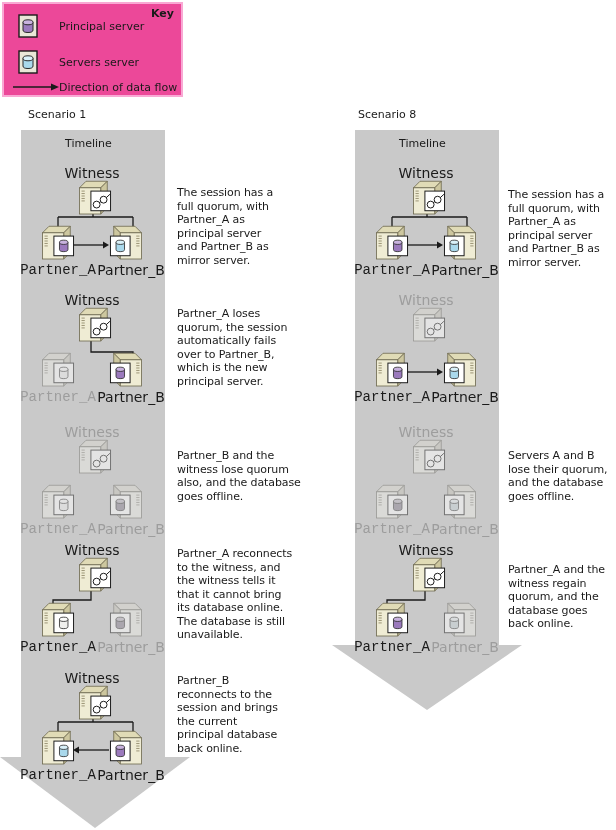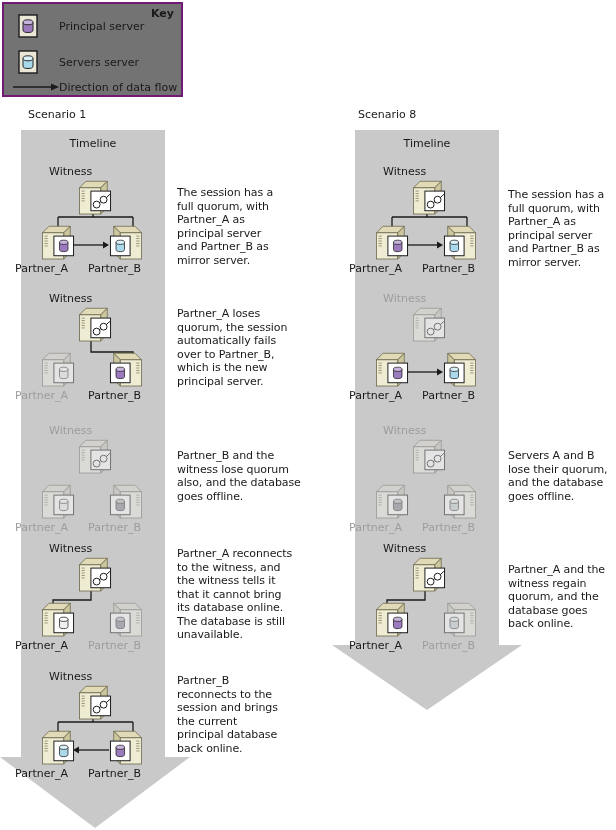--- a/index.html
+++ b/index.html
@@ -4,39 +4,39 @@
 <style>
   html,body { margin:0; padding:0; background:#fff; }
   #canvas {
     position:relative; width:616px; height:830px; background:#ffffff;
     font-family:"DejaVu Sans", sans-serif; color:#1a1a1a; overflow:hidden;
   }
   .band { position:absolute; background:#c9c9c9; }
   .tri  { position:absolute; width:0; height:0;
           border-left:95px solid transparent; border-right:95px solid transparent; }
   .scenario-title { position:absolute; font-size:11px; }
-  .timeline-label { position:absolute; width:144px; text-align:center; font-size:11px; }
+  .timeline-label { position:absolute; width:144px; text-align:left; font-size:11px;padding-left:44px; }
   .stage { position:absolute; width:144px; height:112px; }
   .lines { position:absolute; left:0; top:0; }
   .ln { stroke:#1a1a1a; stroke-width:1.3; fill:none; }
   .ah { fill:#1a1a1a; stroke:none; }
   .icon { position:absolute; overflow:visible; }
   .flip { transform:scaleX(-1); }
   .ghost { filter:grayscale(0.75) opacity(0.5); }
   .principal { --cyl:#9b7abd; --cylTop:#c8b2de; }
   .mirror    { --cyl:#aad9ec; --cylTop:#d9f1f9; }
   .offline   { --cyl:#efefed; --cylTop:#fbfbfa; }
-  .slabel { position:absolute; top:97px; width:86px; text-align:left; font-size:11px; }
+  .slabel { position:absolute; top:97px; width:86px; text-align:center; font-size:14px; }
   .wit { top:0; left:28px; }
-  .pa  { left:-6px; }
+  .pa  { left:-6px;font-family:Liberation Mono, monospace; }
   .pb  { left:67px; }
   .gray { color:#9d9d9d; }
   .note { position:absolute; font-size:11px; line-height:13.5px; letter-spacing:-0.1px; white-space:pre; }
   .key-box { position:absolute; left:2px; top:2px; width:177px; height:91px;
-             border:2px solid #701a75; background:#737373; }
+             border:2px solid #f9a8d4; background:#ec4899; }
   .key-title { position:absolute; right:7px; top:3px; font-size:11px; font-weight:bold; }
   .key-label { position:absolute; font-size:11px; }
 </style>
 </head>
 <body>
 
 <div id="canvas">
 
   <svg width="0" height="0" style="position:absolute">
     <defs>

